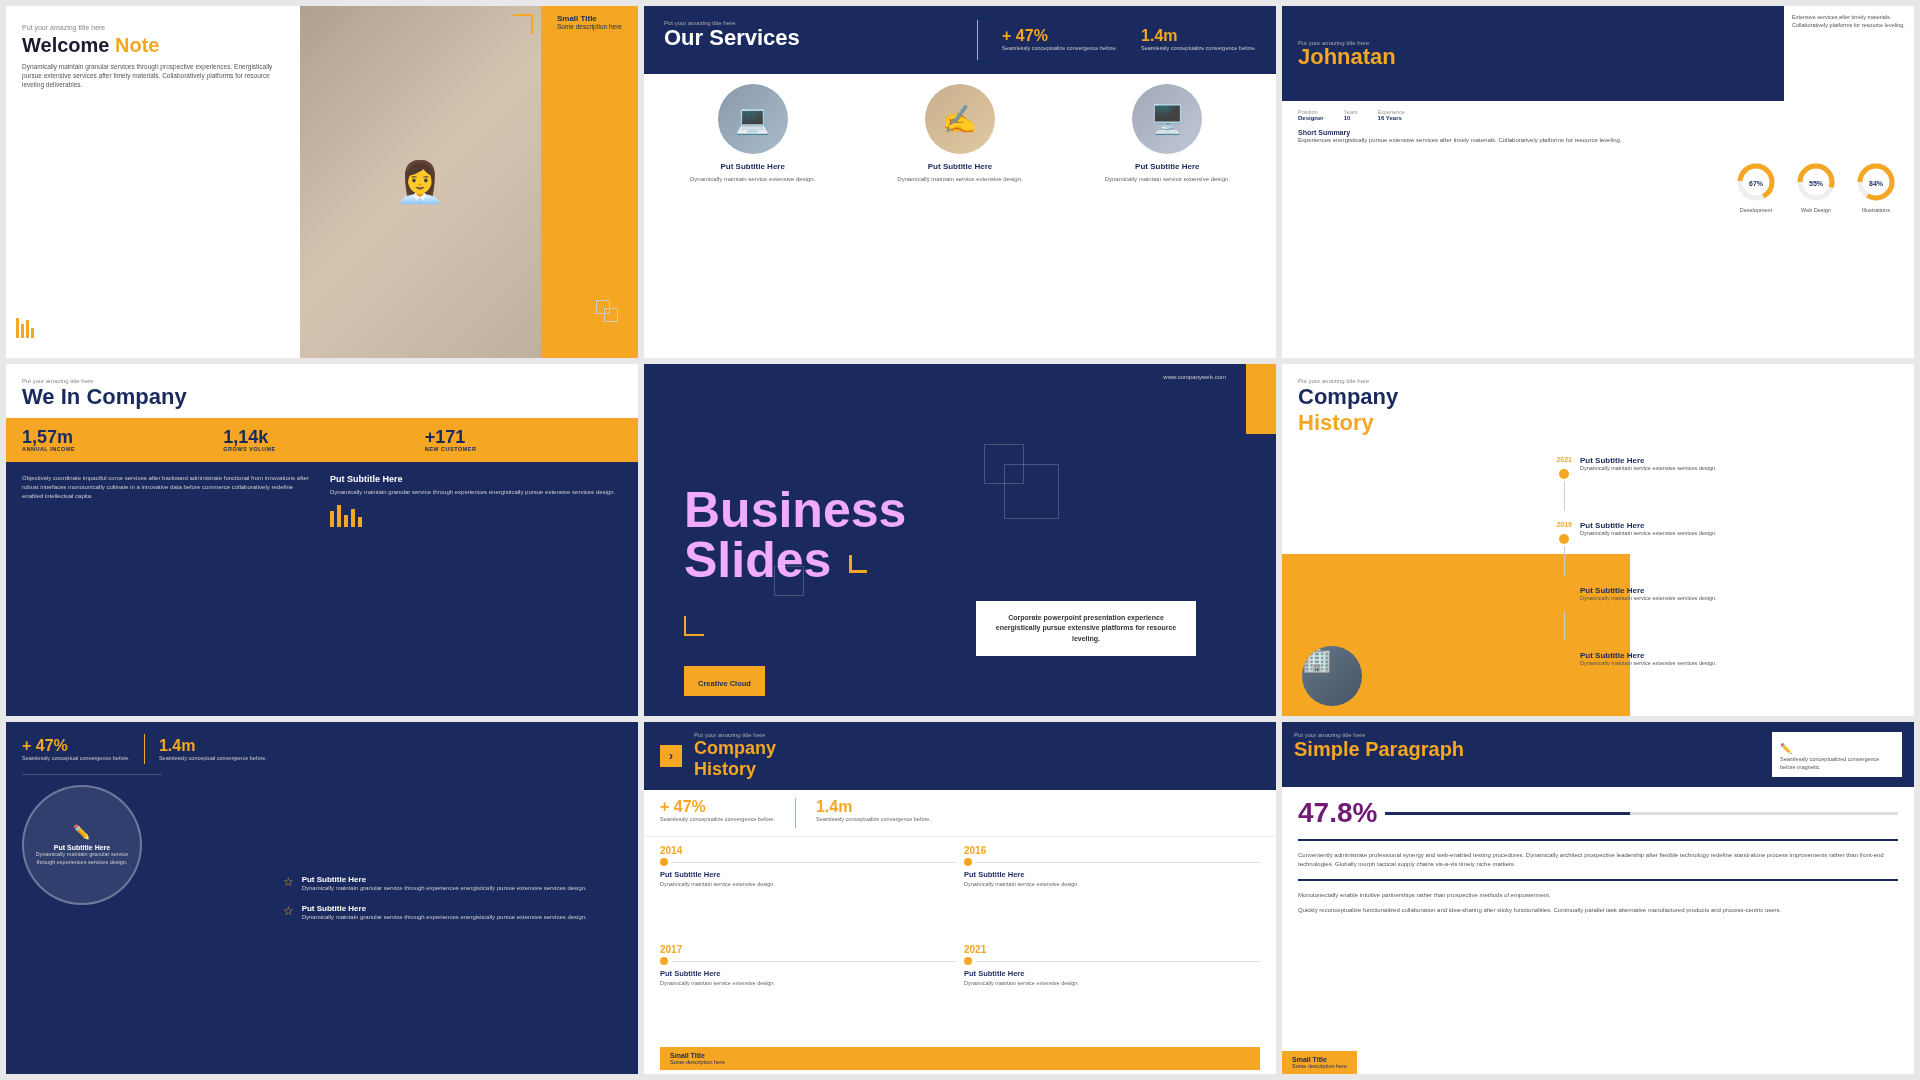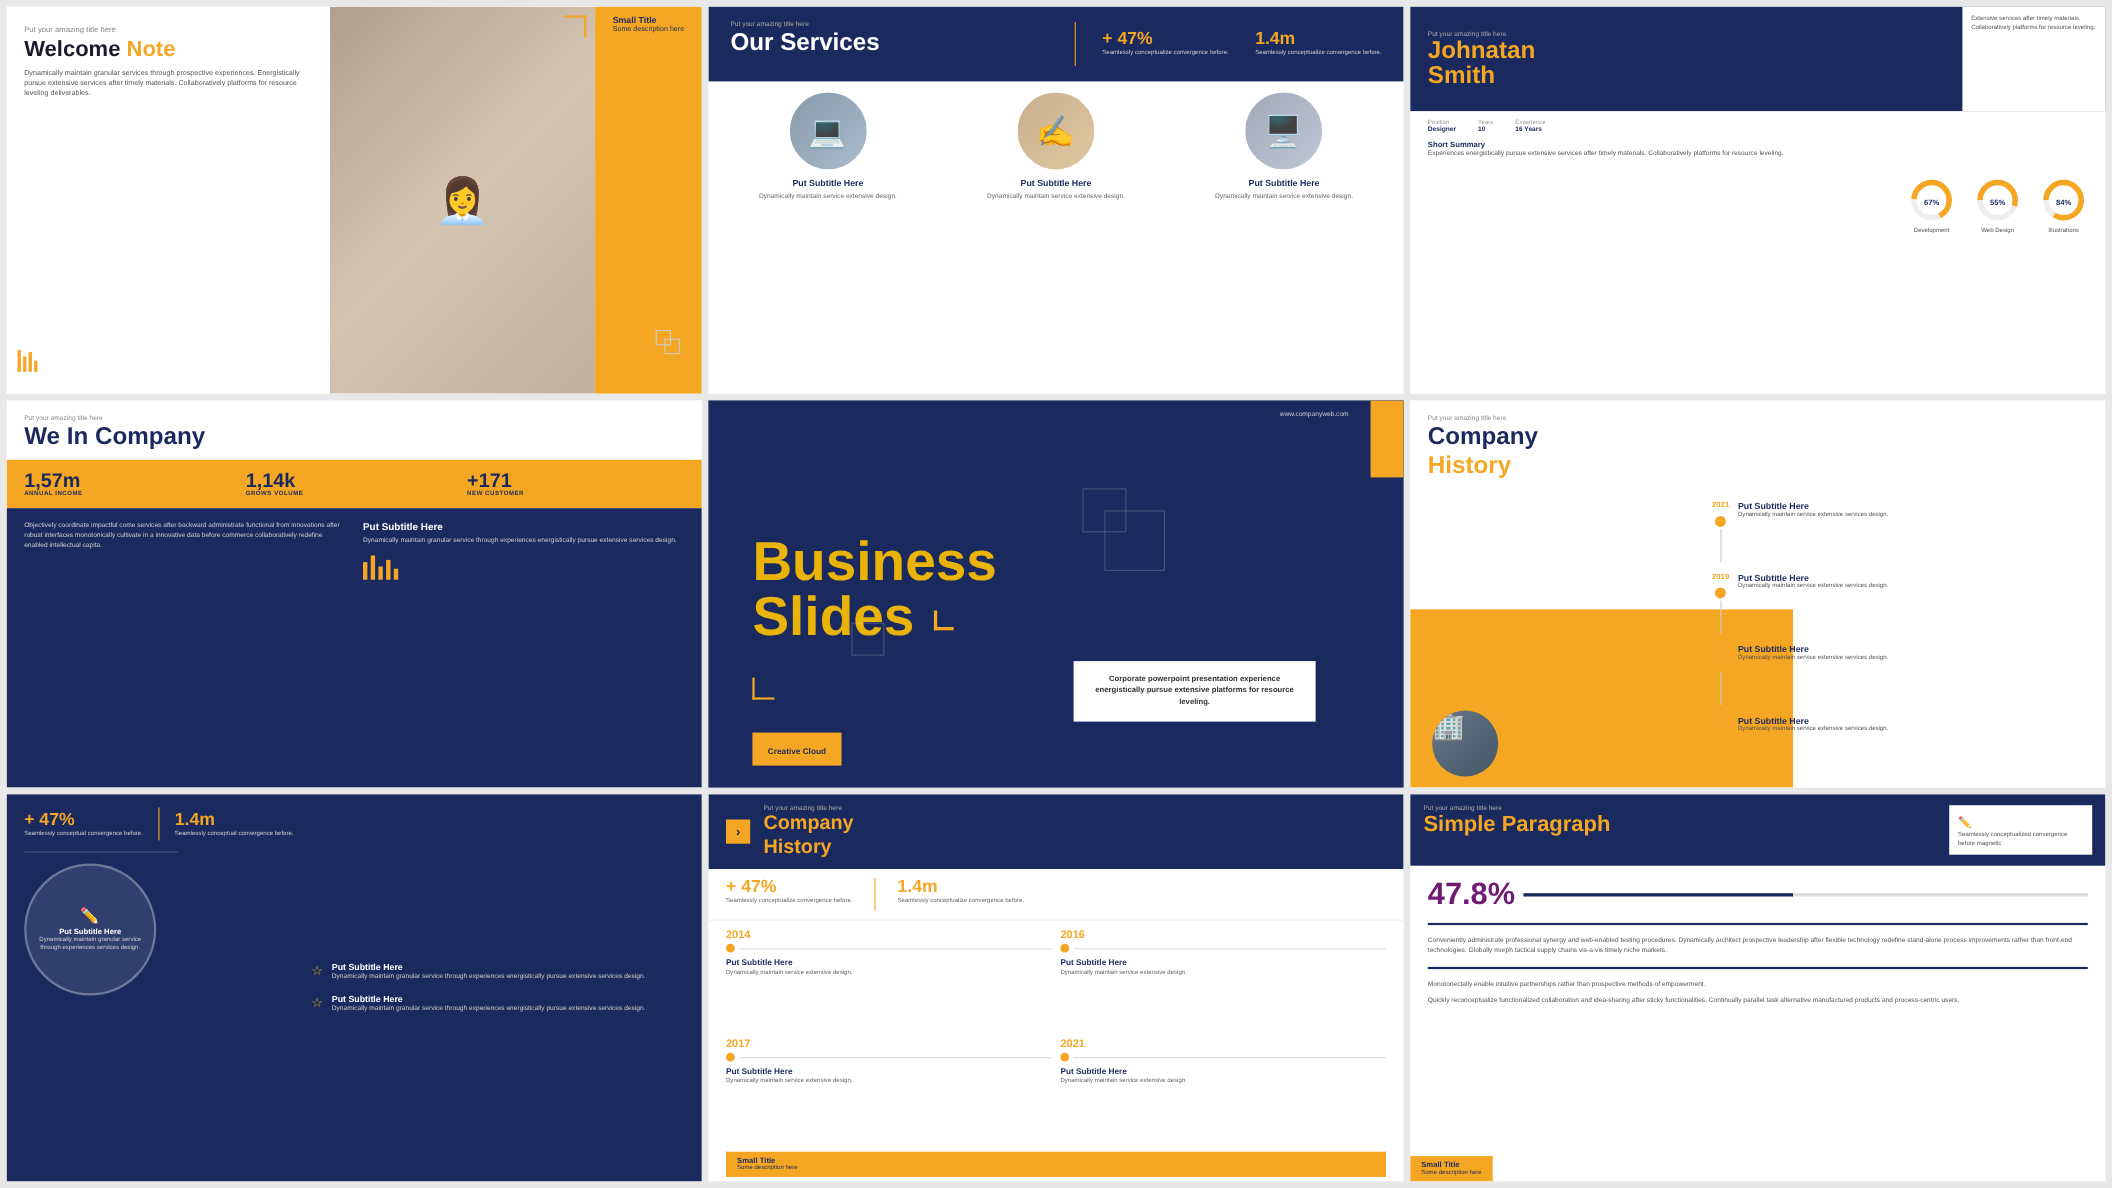--- a/index.html
+++ b/index.html
@@ -414,21 +414,21 @@
       position: absolute;
       top: 0;
       right: 0;
       width: 30px;
       height: 70px;
       background: #f5a623;
     }
     #slide5 .main-title {
       font-size: 50px;
       font-weight: 900;
-      color: #eab308;
+      color: #f0abfc;
       line-height: 1;
       padding-left: 40px;
       margin-bottom: 10px;
     }
     #slide5 .description-box {
       background: #fff;
       margin-left: 40px;
       margin-right: 40px;
       padding: 12px 16px;
       width: 220px;
@@ -942,21 +942,20 @@
     </div>
   </div>
 </div>
 
 <div class="slide" id="slide3">
   <div class="header">
     <div class="name-area">
       <p class="small-lbl">Put your amazing title here</p>
       <h2>
         <span>Johnatan</span>
-        <span>Smith</span>
       </h2>
     </div>
     <div class="profile-circle">
       <div class="person-silhouette"></div>
     </div>
     <div class="right-panel">
       <p class="ext-text">Extensive services after timely materials. Collaboratively platforms for resource leveling.</p>
     </div>
   </div>
   <div class="info-row">

